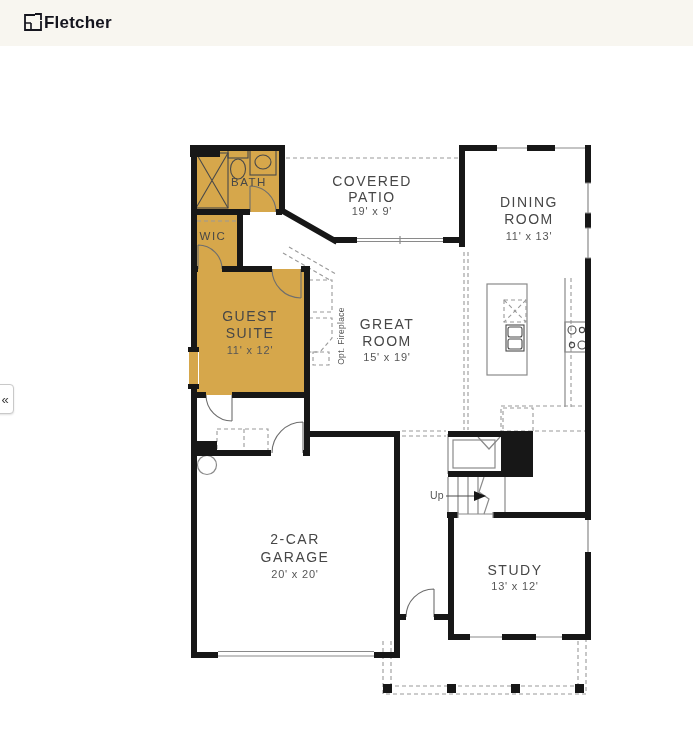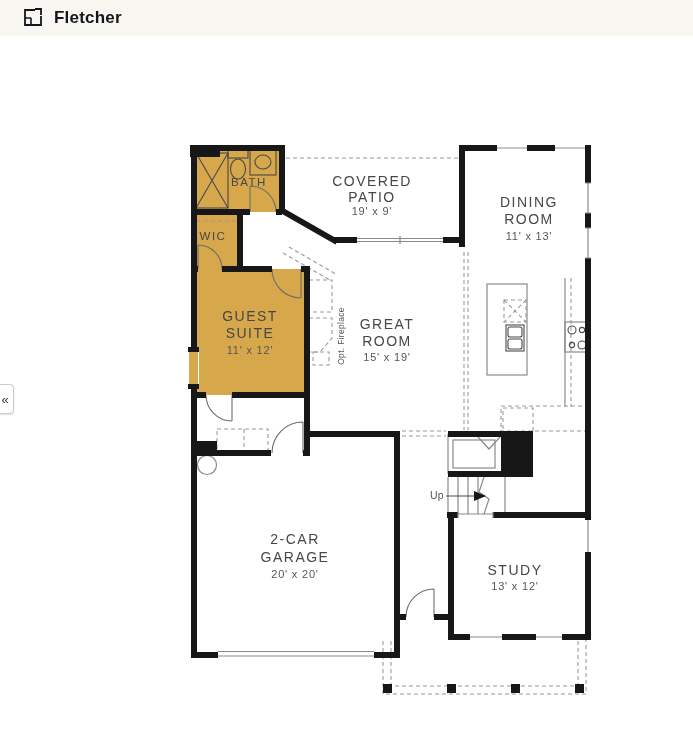--- a/index.html
+++ b/index.html
@@ -2,23 +2,23 @@
 <html style="--highlight: #D6A74B; --wall: #171717; --line: #8A8A8A; --label: #474747; --header_bg: #F8F6F0;"><head>
 <meta charset="utf-8">
 <style>
   html,body{margin:0;padding:0;}
   body{
     width:693px;height:743px;position:relative;overflow:hidden;
     background:#ffffff;
     font-family:"Liberation Sans",sans-serif;
   }
   .header{
-    position:absolute;top:0;left:0;width:693px;height:36px;
+    position:absolute;top:0;left:0;width:693px;height:46px;
     background:var(--header_bg,#F8F6F0);
-    display:flex;align-items:center;gap:10px;
+    display:flex;align-items:center;
     padding-left:22px;box-sizing:border-box;
   }
   .header .ttl{
     font-size:17px;font-weight:700;color:#15151E;letter-spacing:.2px;
   }
   .plan-icon{display:block;}
   .toggle{
     position:absolute;left:-10px;top:384px;width:24px;height:30px;
     background:#fff;border:1px solid #c9c9c9;border-radius:4px;
     box-shadow:0 1px 2px rgba(0,0,0,.12);

